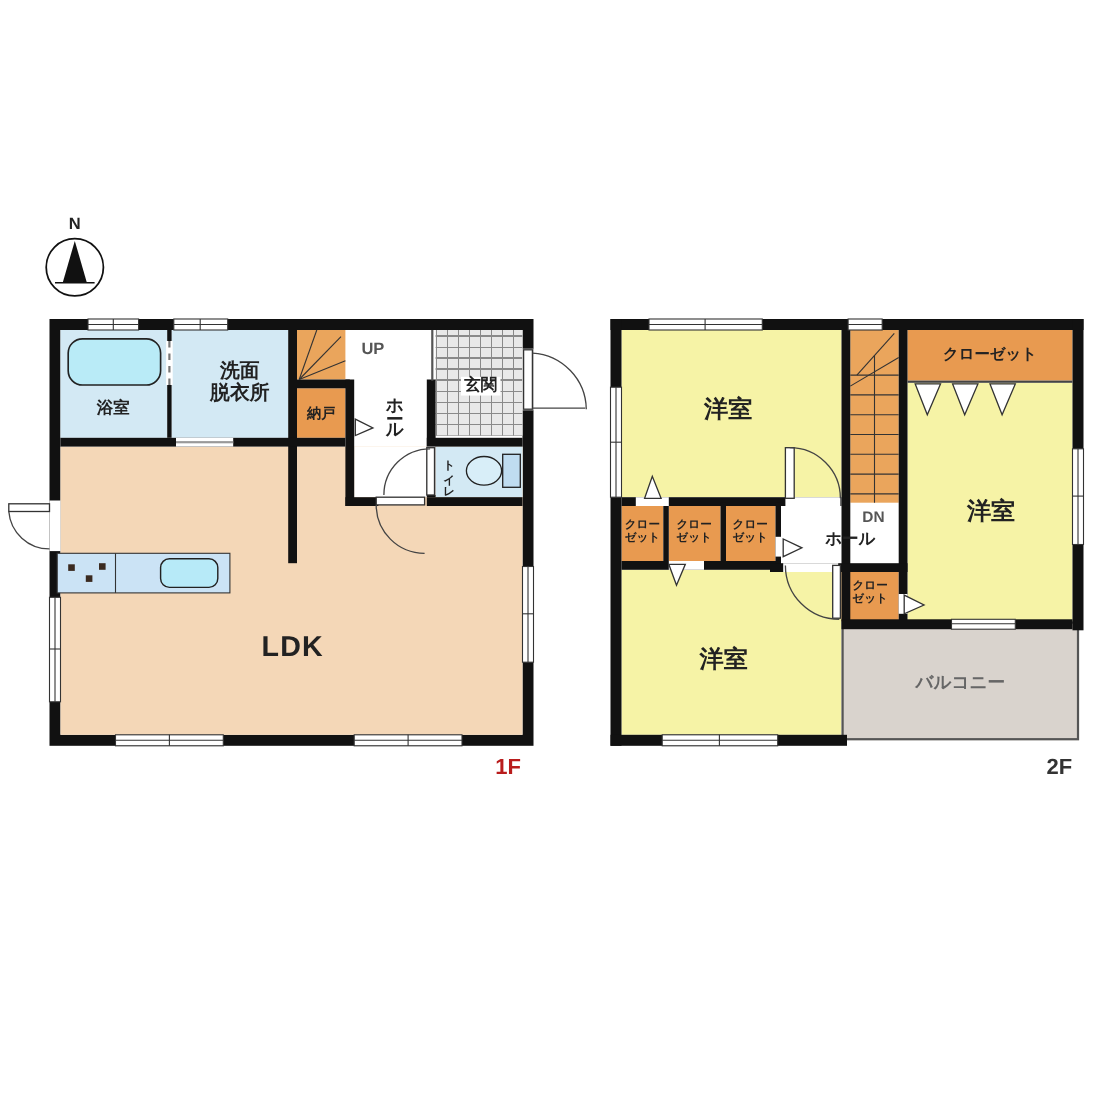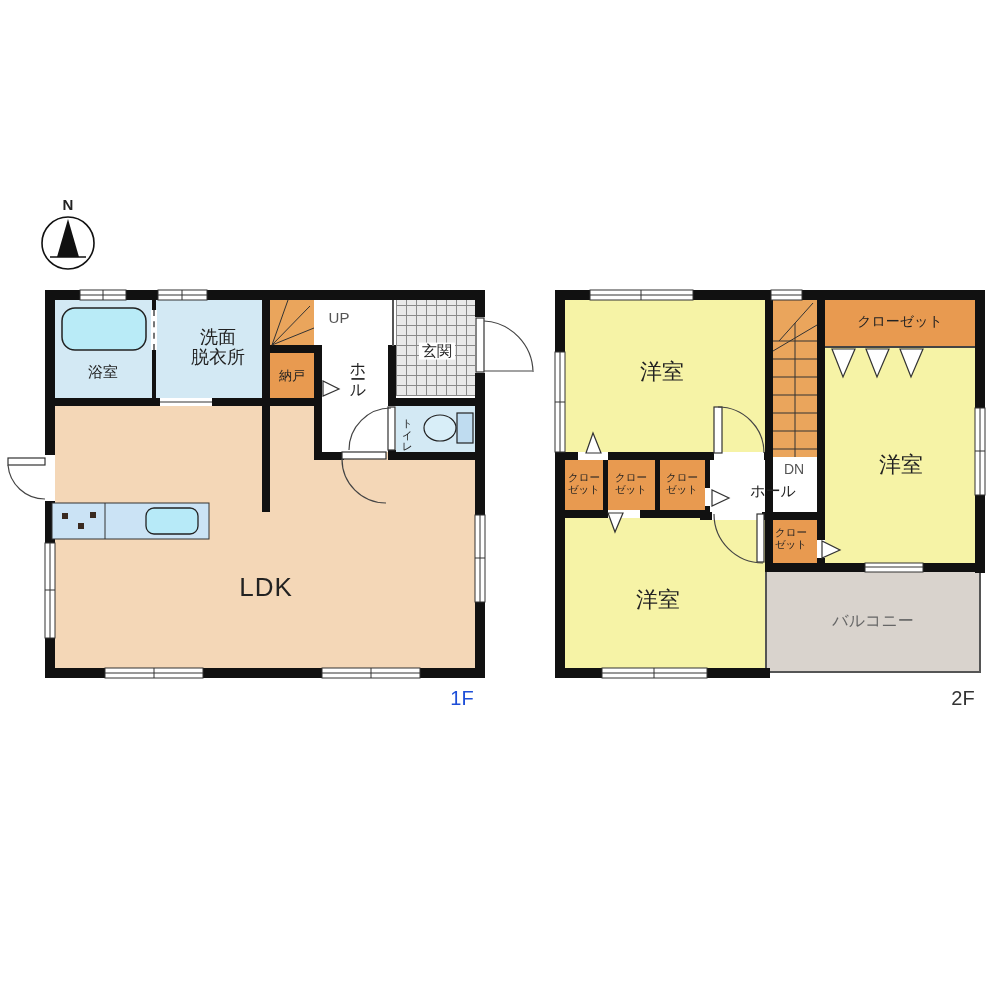--- a/index.html
+++ b/index.html
@@ -2,21 +2,21 @@
 <html><head>
 <meta charset="utf-8">
 <style>
   html,body{margin:0;padding:0;background:#fff;}
   #canvas{position:relative;width:1000px;height:1000px;background:#ffffff;overflow:hidden;
           font-family:"Liberation Sans","DejaVu Sans",sans-serif;}
   .r{position:absolute;}
   .wall{position:absolute;background:#111;}
   .gap{position:absolute;background:#fff;}
   .lbl{position:absolute;transform:translate(-50%,-50%);white-space:nowrap;color:#222;
-       text-align:center;line-height:1.12;z-index:50;}
+       text-align:center;line-height:1.12;z-index:50;font-weight:bold;}
   .vtext{writing-mode:vertical-rl;text-orientation:upright;letter-spacing:2px;}
   .tile{background-color:#e9e9e9;
         background-image:repeating-linear-gradient(0deg,#8a8a8a 0 1px,transparent 1px 10px),
                          repeating-linear-gradient(90deg,#8a8a8a 0 1px,transparent 1px 10px);}
   svg{position:absolute;top:0;left:0;z-index:40;pointer-events:none;}
   .chip{background:#fff;padding:0 3px;}
 </style>
 </head>
 <body>
 
@@ -237,21 +237,21 @@
   <div class="lbl" style="left:218px;top:347px;font-size:18px;">
     <div>洗面</div>
     <div>脱衣所</div>
   </div>
   <div class="lbl" style="left:292px;top:376px;font-size:13px;">納戸</div>
   <div class="lbl" style="left:339px;top:318px;font-size:15px;color:#555;">UP</div>
   <div class="lbl vtext" style="left:358px;top:372px;font-size:16px;">ホール</div>
   <div class="lbl chip" style="left:437px;top:351px;font-size:15px;">玄関</div>
   <div class="lbl vtext" style="left:407px;top:429px;font-size:10.5px;letter-spacing:0;">トイレ</div>
   <div class="lbl" style="left:266px;top:588px;font-size:26px;letter-spacing:1px;text-align:right;">LDK</div>
-  <div class="lbl" style="left:462px;top:698px;font-size:20px;color:#1d4ed8;">1F</div>
+  <div class="lbl" style="left:462px;top:698px;font-size:20px;color:#b91c1c;">1F</div>
 
   <div class="lbl" style="left:662px;top:372px;font-size:22px;">洋室</div>
   <div class="lbl" style="left:900px;top:322px;font-size:14px;">クローゼット</div>
   <div class="lbl" style="left:901px;top:465px;font-size:22px;">洋室</div>
   <div class="lbl" style="left:584px;top:484px;font-size:10.5px;">
     <div>クロー</div>
     <div>ゼット</div>
   </div>
   <div class="lbl" style="left:631px;top:484px;font-size:10.5px;">
     <div>クロー</div>

